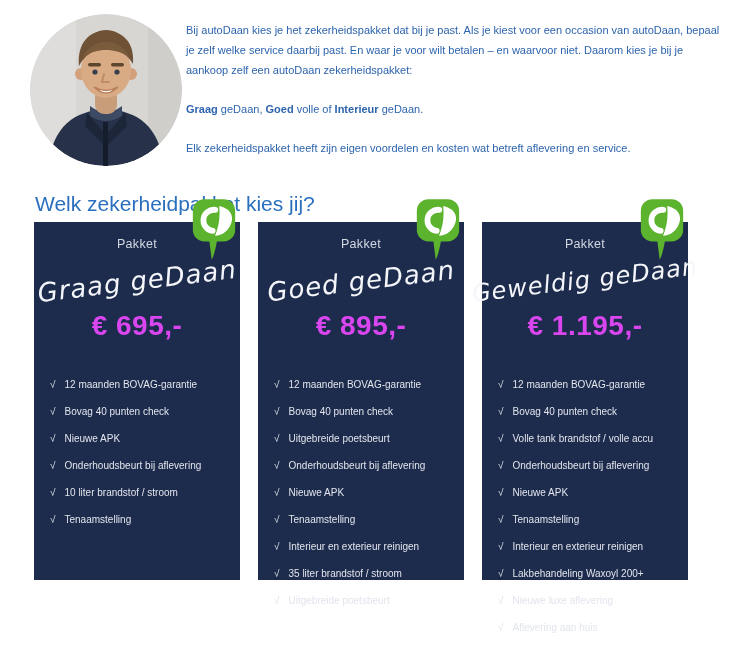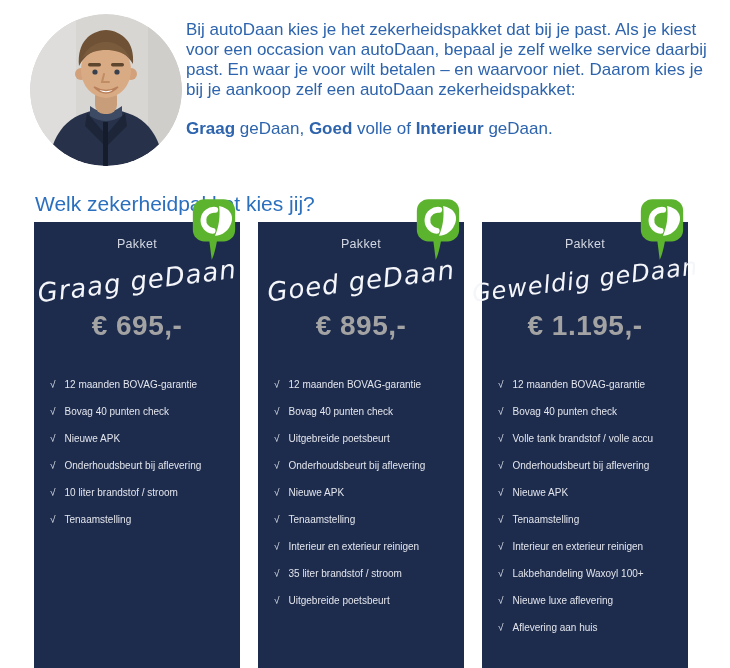--- a/index.html
+++ b/index.html
@@ -8,32 +8,32 @@
     font-family:"Liberation Sans",sans-serif;overflow:hidden;
   }
   
   .avatar{
     position:absolute;left:30px;top:14px;width:152px;height:152px;
     border-radius:50%;overflow:hidden;
   }
   
   .intro{
     position:absolute;left:186px;top:20px;width:538px;
-    color:#2d64ad;font-size:17px;line-height:20px;
+    color:#2d64ad;font-size:11px;line-height:20px;
   }
   .intro p{margin:0 0 19px 0;}
   .intro b{font-weight:bold;}
   
   .heading{
     position:absolute;left:35px;top:178px;
     font-size:21px;color:#2b70be;font-weight:400;
   }
   
   .card{
-    position:absolute;top:222px;width:206px;height:446px;
+    position:absolute;top:222px;width:206px;height:358px;
     background:#1d2b4d;color:#e4e7ee;
   }
   .card-1{left:34px;}
   .card-2{left:258px;}
   .card-3{left:482px;}
   .logo{
     position:absolute;top:-25px;right:1px;width:50px;height:64px;
   }
   .pakket{
     position:absolute;top:15px;left:0;right:0;text-align:center;
@@ -41,21 +41,21 @@
   }
   .pkg-name{
     position:absolute;top:44px;left:-12px;right:-12px;text-align:center;
     font-size:26px;font-style:italic;color:#f4f6fa;
     font-family:"DejaVu Sans",sans-serif;
     transform:rotate(-7deg);white-space:nowrap;letter-spacing:1px;
   }
   .card-3 .pkg-name{font-size:24px;}
   .price{
     position:absolute;top:88px;left:0;right:0;text-align:center;
-    font-size:28px;font-weight:bold;color:#a3a3a3;letter-spacing:.5px;
+    font-size:28px;font-weight:bold;color:#d946ef;letter-spacing:.5px;
   }
   .features{
     position:absolute;top:156px;left:16px;right:4px;
     list-style:none;margin:0;padding:0;
   }
   .feature{
     font-size:10px;line-height:14px;margin-bottom:13px;color:#e2e5ec;
     white-space:nowrap;
   }
   .chk{display:inline-block;margin-right:9px;color:#dfe3ea;}
@@ -92,20 +92,21 @@
         <circle cx="87" cy="58" r="2.6" fill="#38404d"></circle>
         <path d="M74 60 L72 68 L79 68" stroke="#c08c64" stroke-width="2" fill="none" stroke-linecap="round"></path>
         <path d="M64 73 Q76 85 88 73 Q76 80 64 73 Z" fill="#ffffff" stroke="#b9805c" stroke-width="1.5"></path>
       </g>
     </svg>
   </div>
 
   <div class="intro">
     <p>Bij autoDaan kies je het zekerheidspakket dat bij je past. Als je kiest voor een occasion van autoDaan, bepaal je zelf welke service daarbij past. En waar je voor wilt betalen – en waarvoor niet. Daarom kies je bij je aankoop zelf een autoDaan zekerheidspakket:</p>
     <p><b>Graag</b><span> geDaan, </span><b>Goed</b><span> volle of </span><b>Interieur</b><span> geDaan.</span></p>
+    <p>Elk zekerheidspakket heeft zijn eigen voordelen en kosten wat betreft aflevering en service.</p>
   </div>
 
   <h1 class="heading">Welk zekerheidpakket kies jij?</h1>
 
   <section class="card card-1">
     <svg class="logo" viewBox="0 0 52 66">
       <path d="M16 2 H36 A12 12 0 0 1 48 14 V34 A12 12 0 0 1 36 46 H29 C27.5 54.5 25.6 61.5 23.6 65 C22.8 58 22 52 21.2 46 H16 A12 12 0 0 1 4 34 V14 A12 12 0 0 1 16 2 Z" fill="#5CB32E"></path>
       <g transform="rotate(7 26 24)">
         <path d="M26 13 A11 11 0 1 0 26 35" stroke="#ffffff" stroke-width="6" fill="none" stroke-linecap="round"></path>
         <path d="M29.5 8.5 C40.5 9.5 45.8 15.5 44.3 24 C42.8 32.5 36.5 38.8 29 39.8 C32 29.5 32 19 29.5 8.5 Z" fill="#ffffff"></path>
@@ -160,19 +161,19 @@
     <div class="pkg-name">Geweldig geDaan</div>
     <div class="price">€ 1.195,-</div>
     <ul class="features">
       <li class="feature"><span class="chk">√</span><span>12 maanden BOVAG-garantie</span></li>
       <li class="feature"><span class="chk">√</span><span>Bovag 40 punten check</span></li>
       <li class="feature"><span class="chk">√</span><span>Volle tank brandstof / volle accu</span></li>
       <li class="feature"><span class="chk">√</span><span>Onderhoudsbeurt bij aflevering</span></li>
       <li class="feature"><span class="chk">√</span><span>Nieuwe APK</span></li>
       <li class="feature"><span class="chk">√</span><span>Tenaamstelling</span></li>
       <li class="feature"><span class="chk">√</span><span>Interieur en exterieur reinigen</span></li>
-      <li class="feature"><span class="chk">√</span><span>Lakbehandeling Waxoyl 100+</span></li>
+      <li class="feature"><span class="chk">√</span><span>Lakbehandeling Waxoyl 200+</span></li>
       <li class="feature"><span class="chk">√</span><span>Nieuwe luxe aflevering</span></li>
       <li class="feature"><span class="chk">√</span><span>Aflevering aan huis</span></li>
     </ul>
   </section>
 
 </div>
 
 </body></html>

